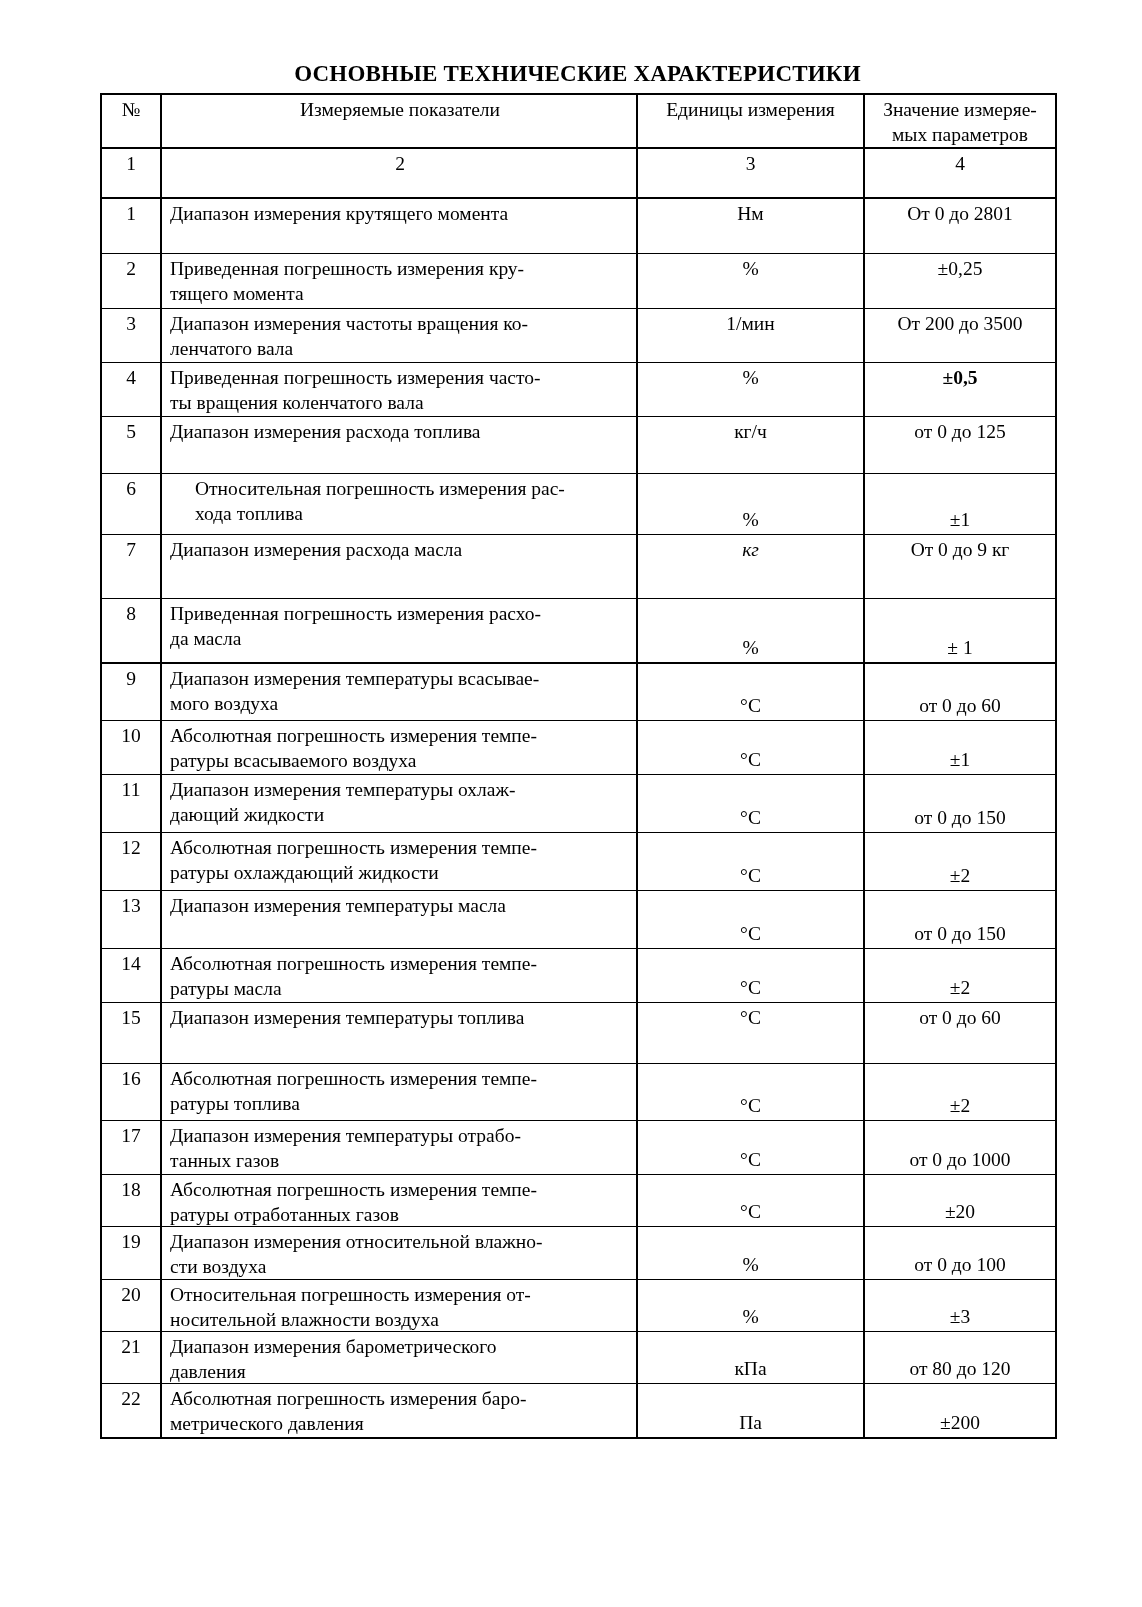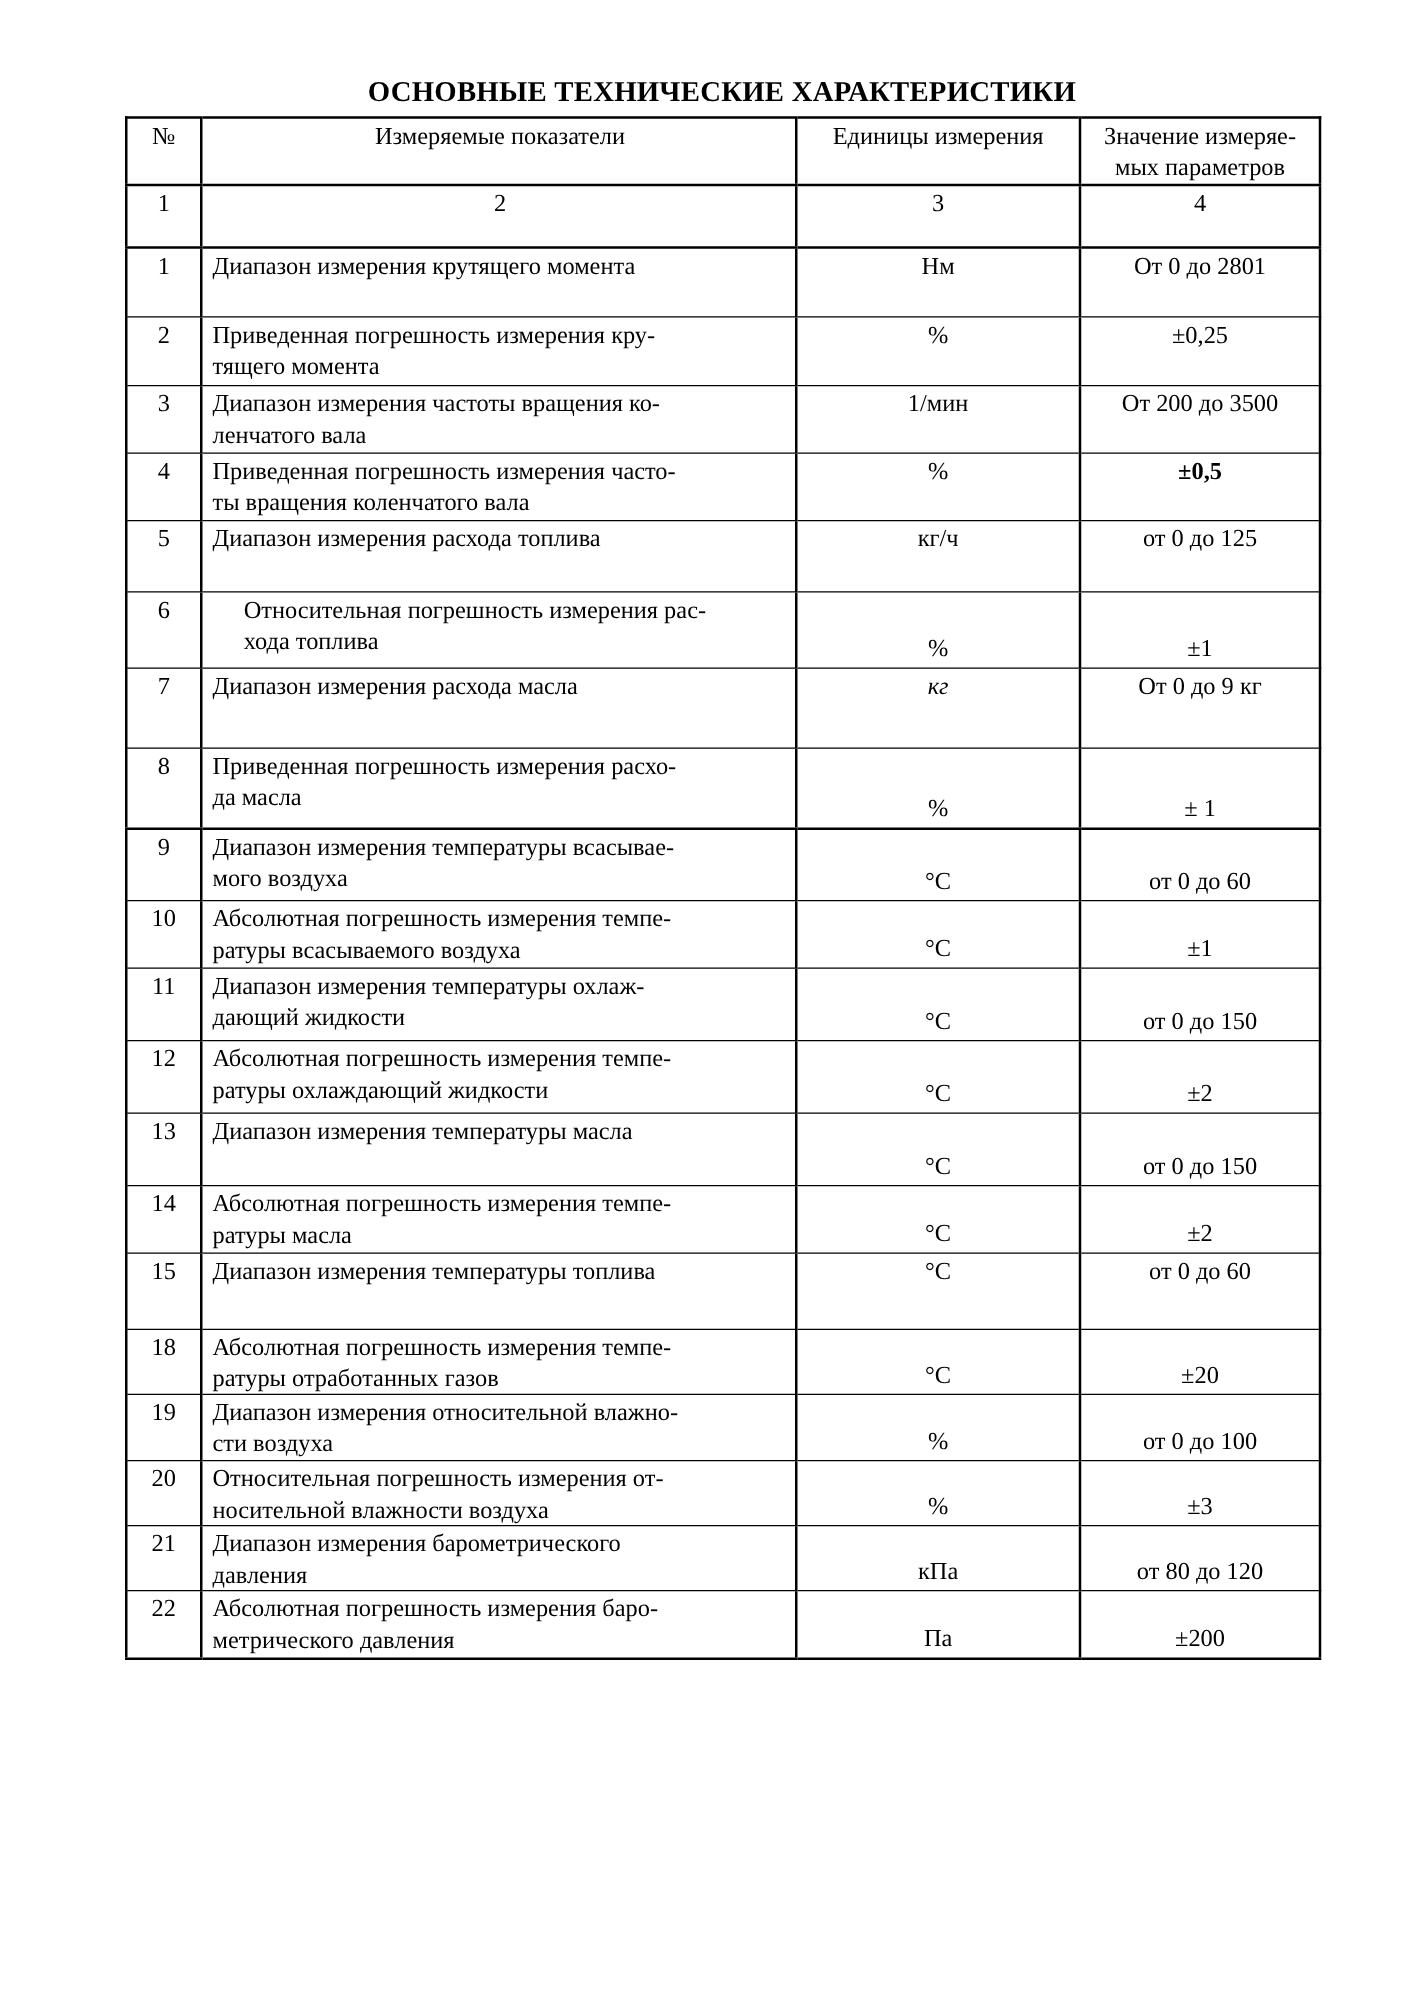--- a/index.html
+++ b/index.html
@@ -489,20 +489,66 @@
               <span>°C</span>
             </div>
           </td>
           <td class="col-sep-l" style="height: 60px;">
             <div class="cell val" style="height: 60px;">
               <span class="nobr">от 0 до 60</span>
             </div>
           </td>
         </tr>
         <tr>
+          <td style="height: 56px;">
+            <div class="cell num" style="height: 56px;">
+              <span>16</span>
+            </div>
+          </td>
+          <td class="col-sep-l" style="height: 56px;">
+            <div class="cell desc" style="height: 56px;">
+              <span class="desc-line">Абсолютная погрешность измерения темпе-</span>
+              <span class="desc-line">ратуры топлива</span>
+            </div>
+          </td>
+          <td class="col-sep-l" style="height: 56px;">
+            <div class="cell unit bottom" style="height: 56px;">
+              <span>°C</span>
+            </div>
+          </td>
+          <td class="col-sep-l" style="height: 56px;">
+            <div class="cell val bottom" style="height: 56px;">
+              <span class="nobr">±2</span>
+            </div>
+          </td>
+        </tr>
+        <tr>
+          <td style="height: 53px;">
+            <div class="cell num" style="height: 53px;">
+              <span>17</span>
+            </div>
+          </td>
+          <td class="col-sep-l" style="height: 53px;">
+            <div class="cell desc" style="height: 53px;">
+              <span class="desc-line">Диапазон измерения температуры отрабо-</span>
+              <span class="desc-line">танных газов</span>
+            </div>
+          </td>
+          <td class="col-sep-l" style="height: 53px;">
+            <div class="cell unit bottom" style="height: 53px;">
+              <span>°C</span>
+            </div>
+          </td>
+          <td class="col-sep-l" style="height: 53px;">
+            <div class="cell val bottom" style="height: 53px;">
+              <span class="nobr">от 0 до 1000</span>
+            </div>
+          </td>
+        </tr>
+        <tr>
           <td style="height: 51px;">
             <div class="cell num" style="height: 51px;">
               <span>18</span>
             </div>
           </td>
           <td class="col-sep-l" style="height: 51px;">
             <div class="cell desc" style="height: 51px;">
               <span class="desc-line">Абсолютная погрешность измерения темпе-</span>
               <span class="desc-line">ратуры отработанных газов</span>
             </div>

